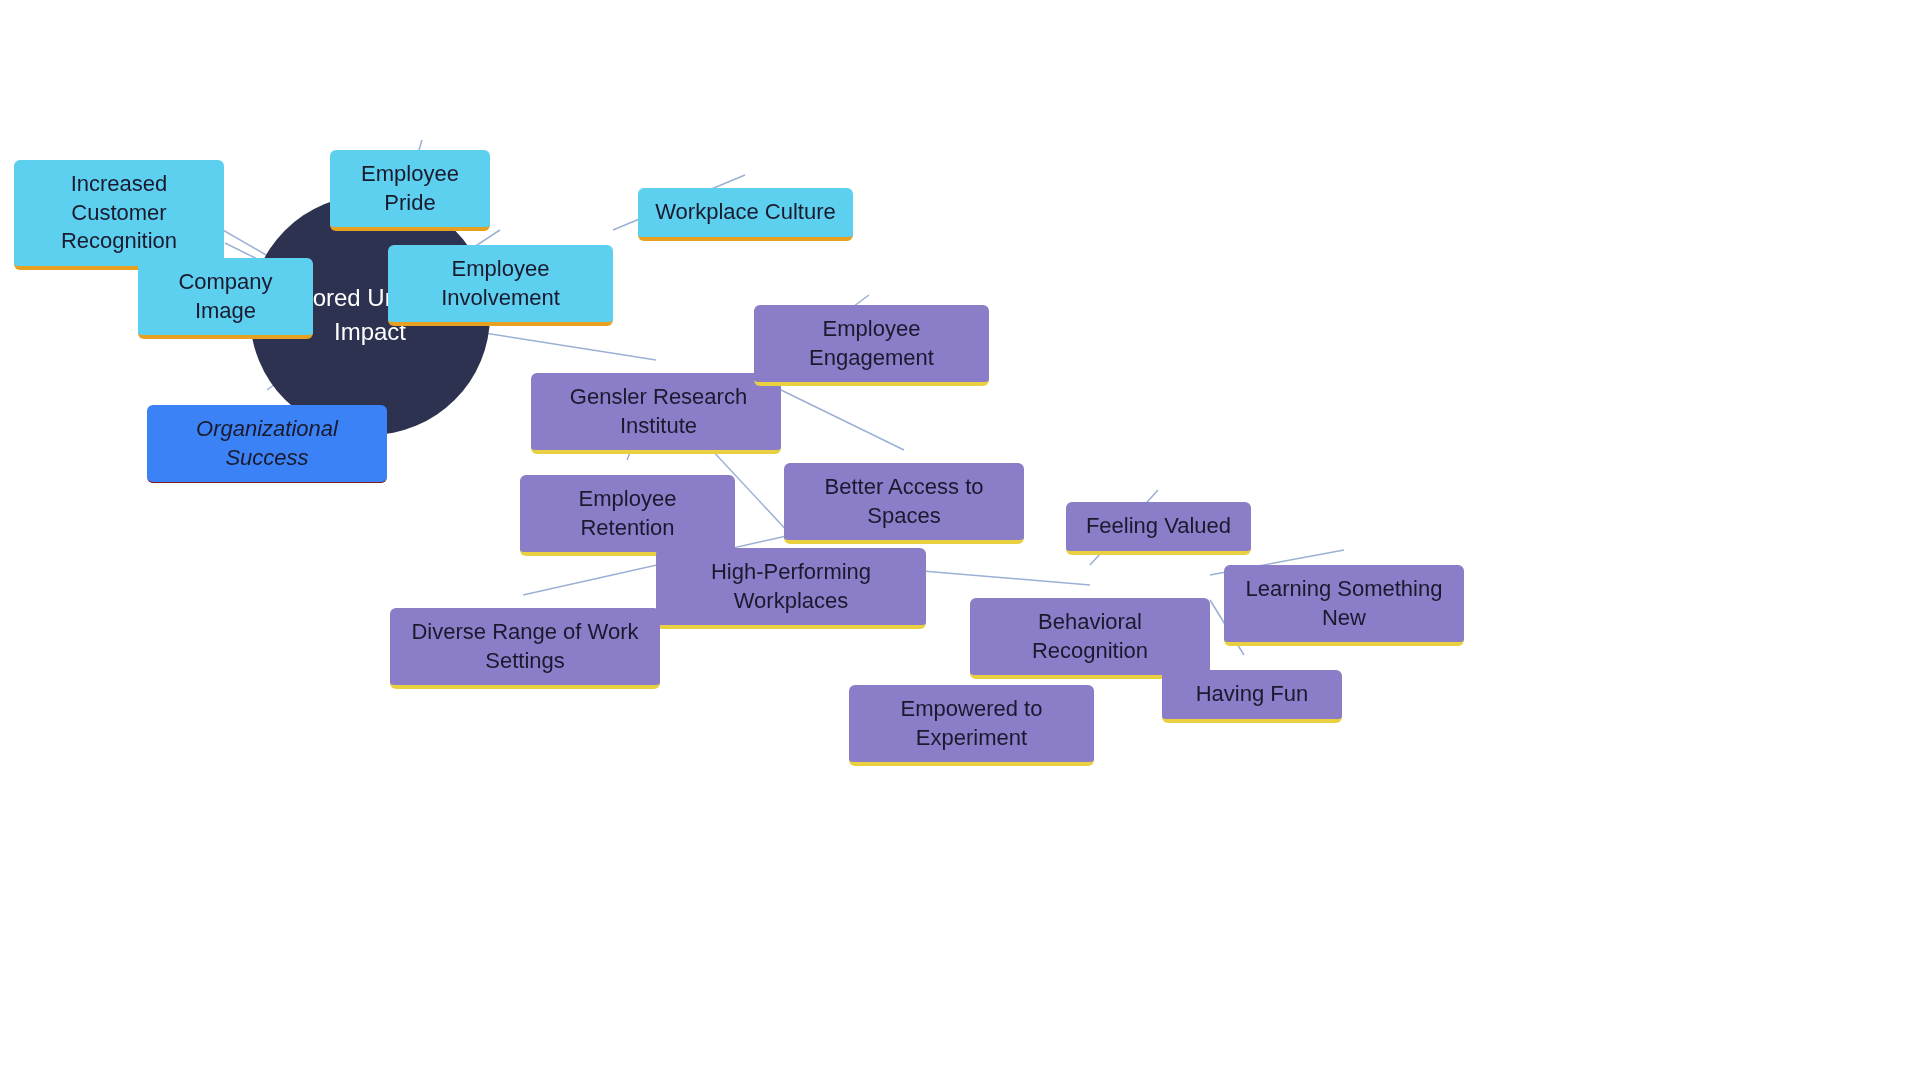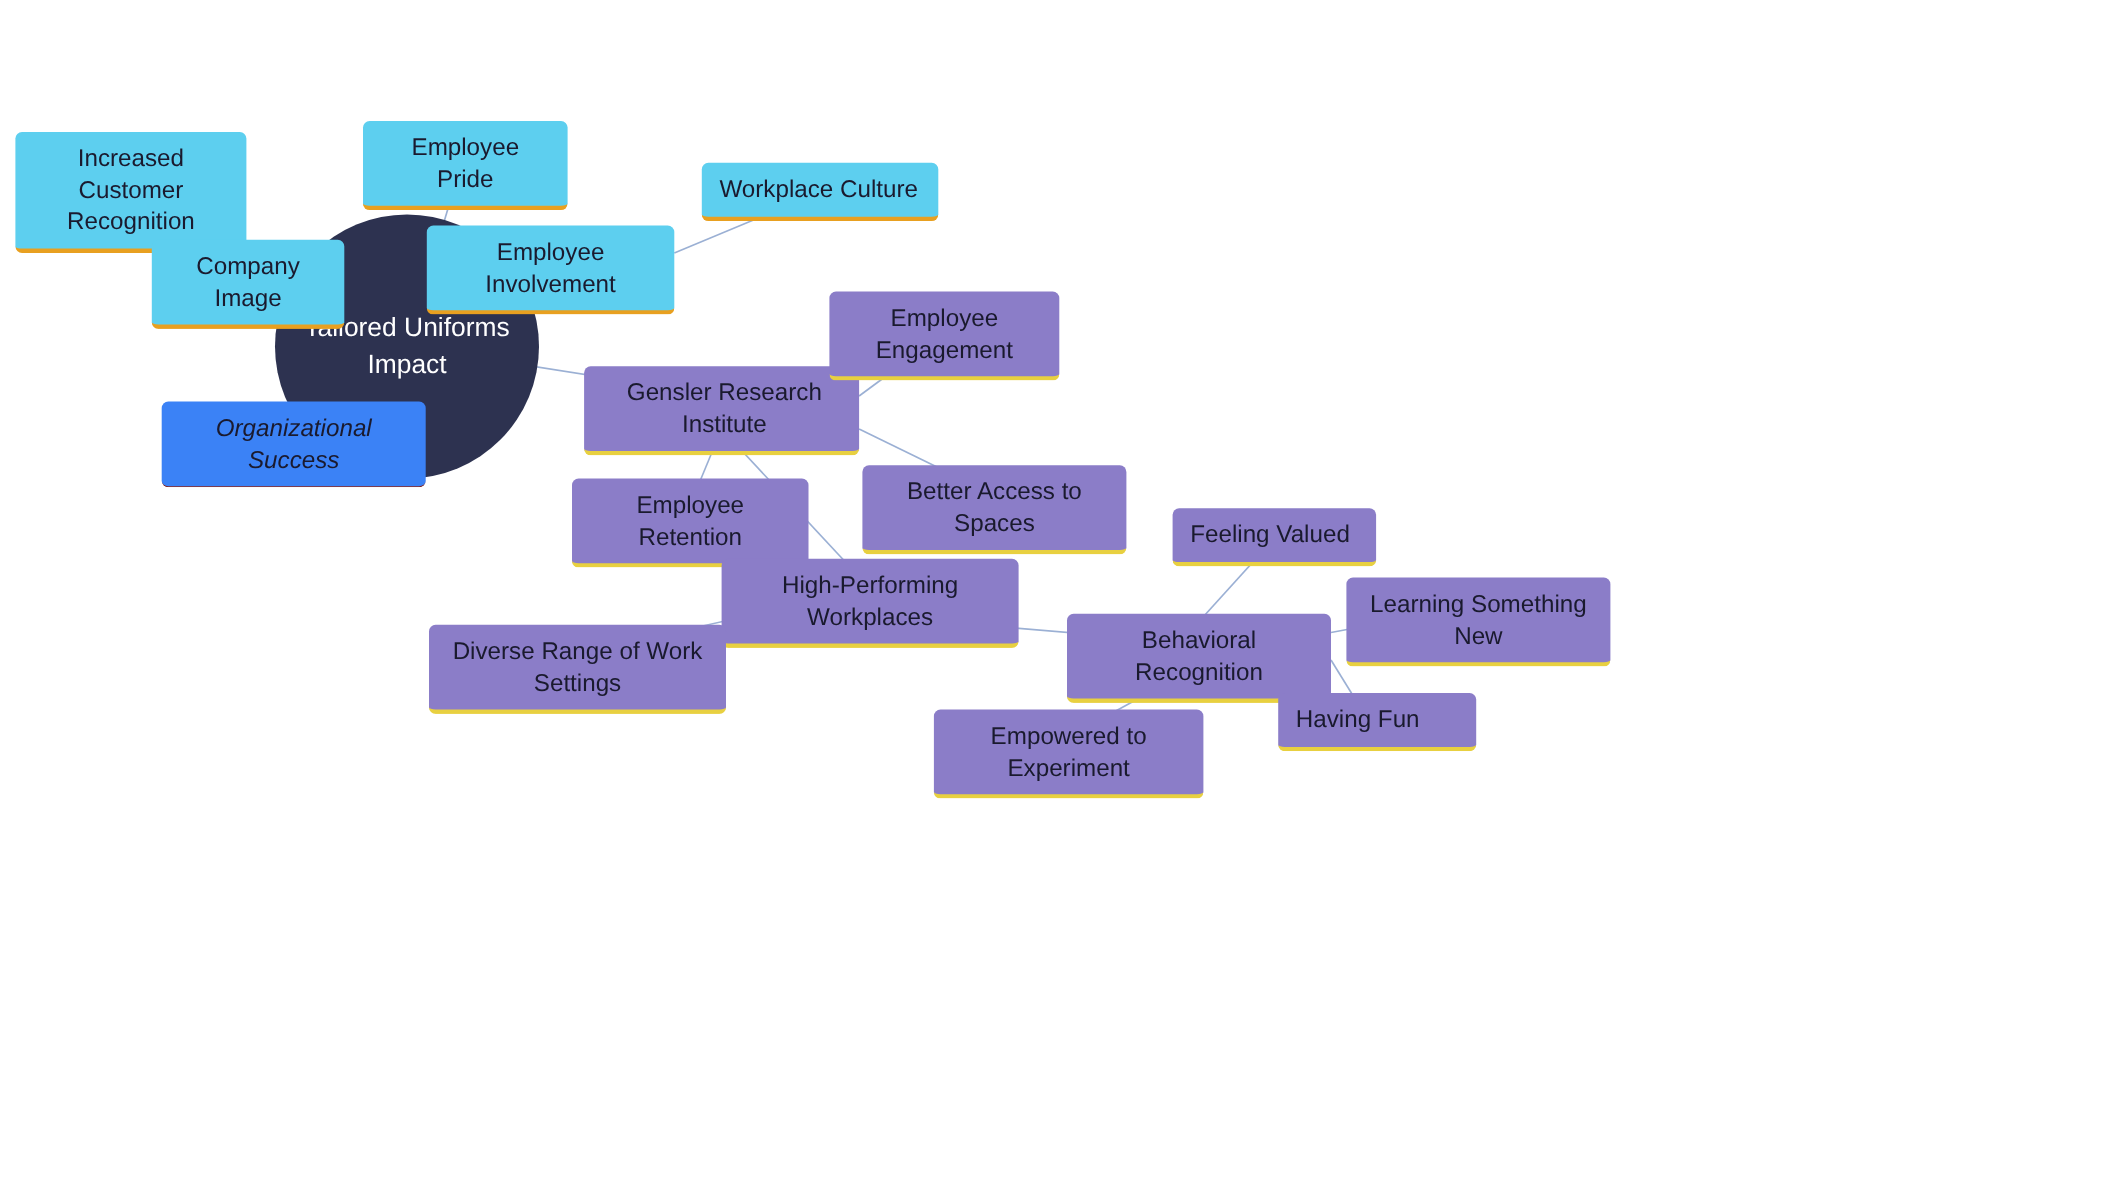--- a/index.html
+++ b/index.html
@@ -17,27 +17,28 @@
       top: 0; left: 0;
       width: 1920px;
       height: 1080px;
       pointer-events: none;
     }
 
     .node {
       position: absolute;
       display: flex;
       align-items: center;
-      justify-content: flex-start;
+      justify-content: center;
       text-align: center;
       border-radius: 6px;
       font-size: 22px;
       font-weight: 500;
       line-height: 1.3;
       padding: 10px 16px;
+      margin-top: 40px;
     }
 
     .center-node {
       position: absolute;
       width: 240px;
       height: 240px;
       border-radius: 50%;
       background: #2d3250;
       display: flex;
       align-items: center;
@@ -66,26 +67,26 @@
     .node-magenta {
       background: #3b82f6;
       color: #1a1a2e;
       border-bottom: 1px solid #7f1d1d;
       font-style: italic;
     }
 
     
     #node-increased-customer { left: 14px; top: 120px; width: 210px; }
     #node-company-image { left: 138px; top: 218px; width: 175px; }
-    #node-employee-pride { left: 330px; top: 110px; width: 186px; }
+    #node-employee-pride { left: 330px; top: 110px; width: 160px; }
     #node-employee-involvement { left: 388px; top: 205px; width: 225px; }
     #node-workplace-culture { left: 638px; top: 148px; width: 215px; }
     #node-organizational-success { left: 147px; top: 365px; width: 240px; }
     #node-gensler { left: 531px; top: 333px; width: 250px; padding-left: 21px; }
-    #node-employee-engagement { left: 754px; top: 265px; width: 209px; }
+    #node-employee-engagement { left: 754px; top: 265px; width: 235px; }
     #node-employee-retention { left: 520px; top: 435px; width: 215px; }
     #node-better-access { left: 784px; top: 423px; width: 240px; }
     #node-feeling-valued { left: 1066px; top: 462px; width: 185px; }
     #node-high-performing { left: 656px; top: 508px; width: 270px; }
     #node-diverse-range { left: 390px; top: 568px; width: 270px; }
     #node-behavioral-differences { left: 970px; top: 558px; width: 240px; }
     #node-learning-something { left: 1224px; top: 525px; width: 240px; }
     #node-empowered { left: 849px; top: 645px; width: 245px; }
     #node-having-fun { left: 1162px; top: 630px; width: 180px; }
   </style>

